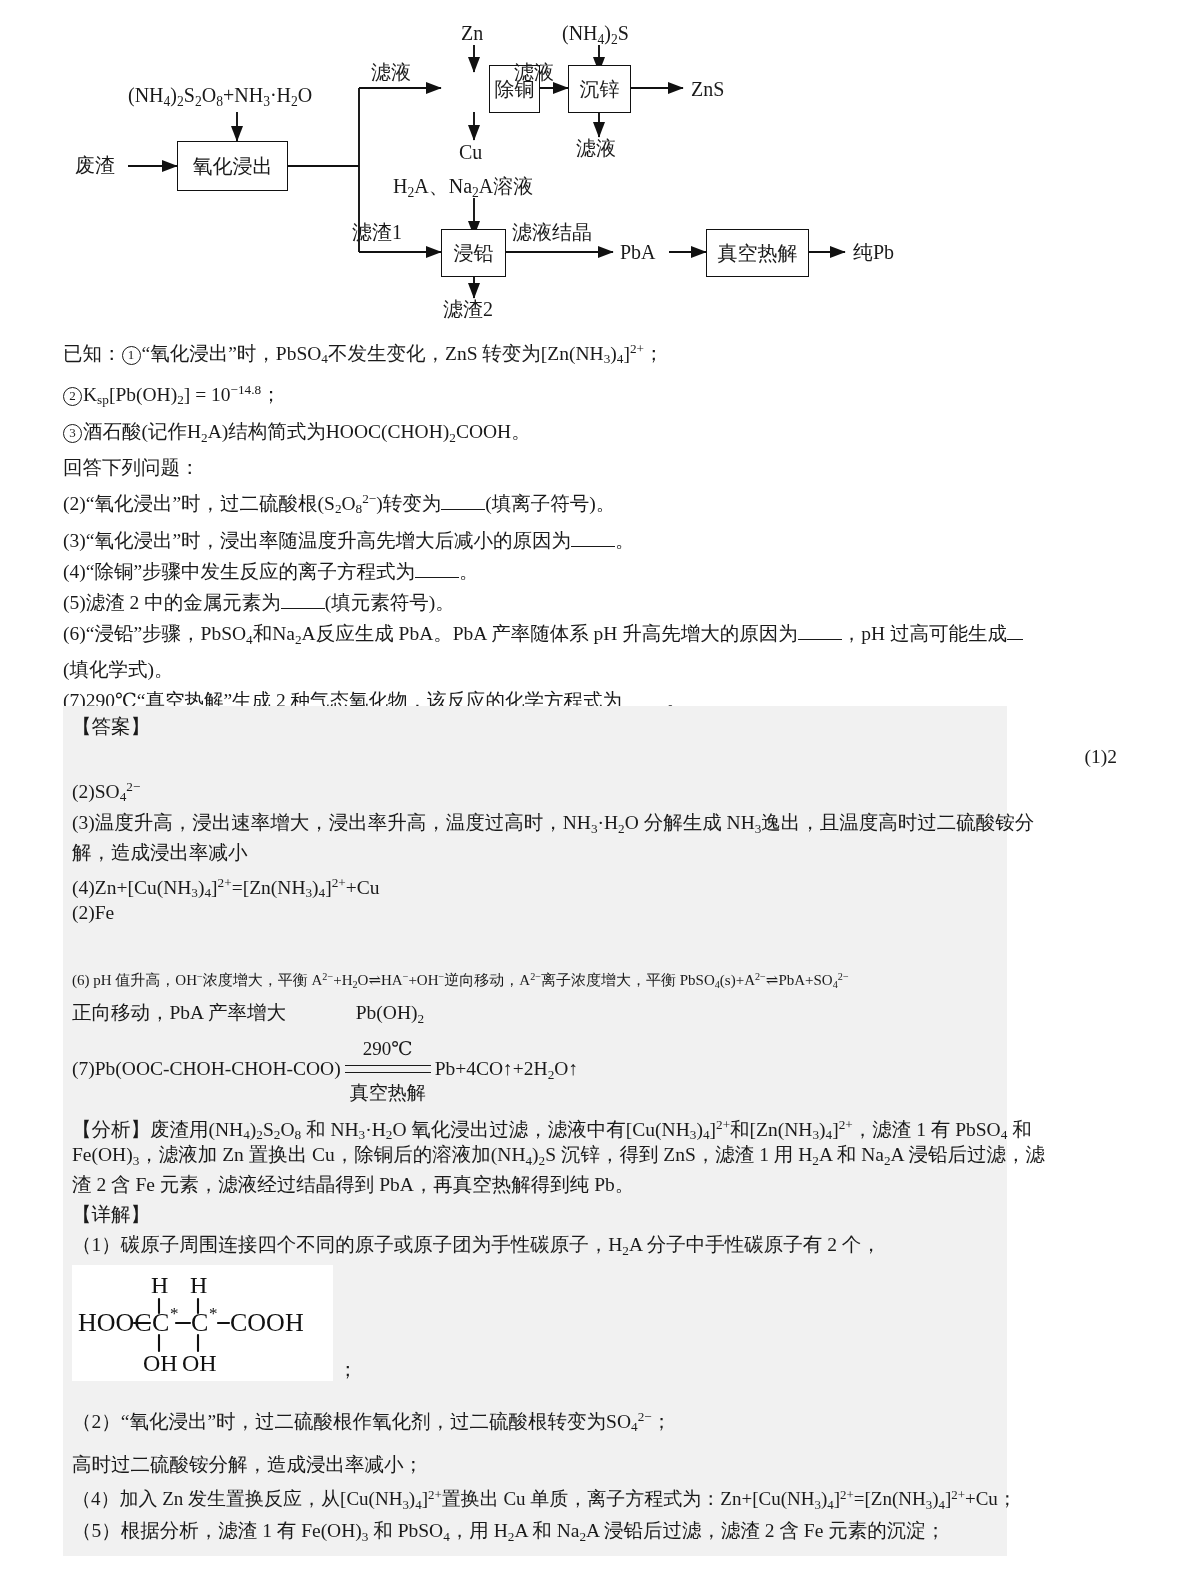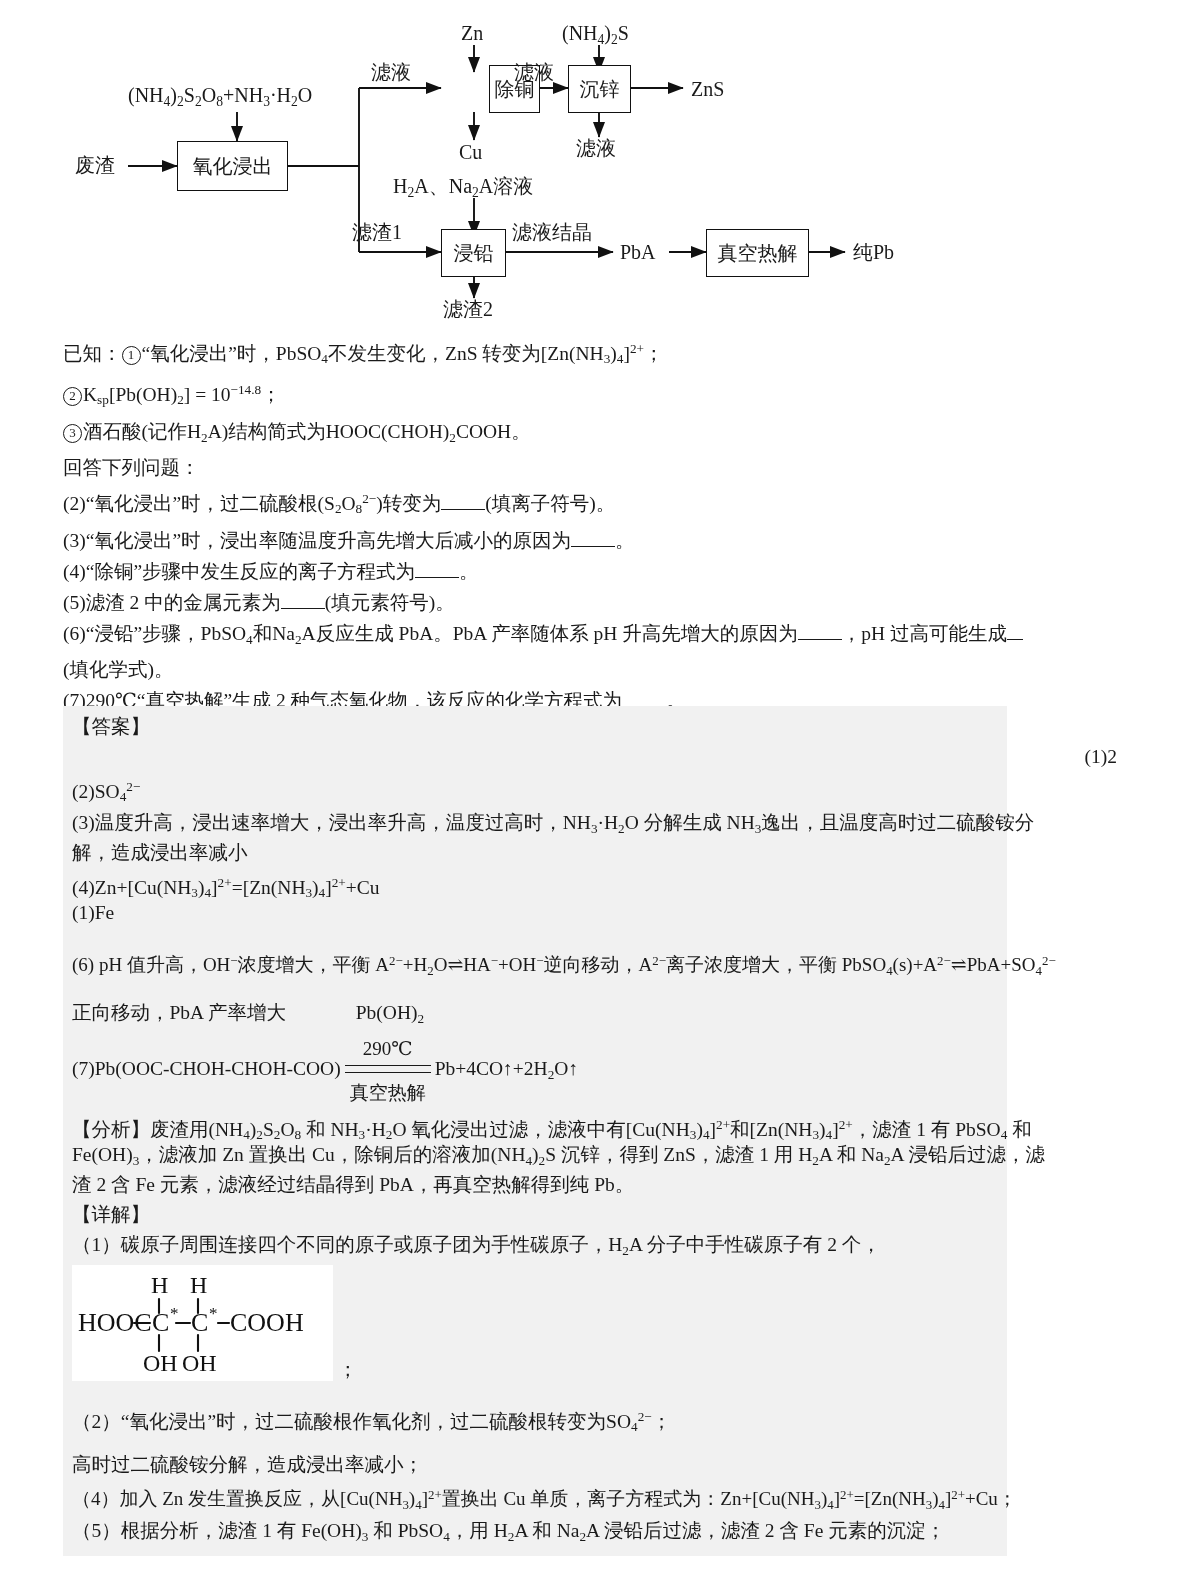--- a/index.html
+++ b/index.html
@@ -294,23 +294,23 @@
 
     <div class="ans" style="top:102px;">
       (3)温度升高，浸出速率增大，浸出率升高，温度过高时，NH<sub>3</sub>·H<sub>2</sub>O 分解生成 NH<sub>3</sub>逸出，且温度高时过二硫酸铵分
     </div>
     <div class="ans" style="top:132px;">解，造成浸出率减小</div>
 
     <div class="ans" style="top:162px;">
       (4)Zn+[Cu(NH<sub>3</sub>)<sub>4</sub>]<sup>2+</sup>=[Zn(NH<sub>3</sub>)<sub>4</sub>]<sup>2+</sup>+Cu
     </div>
 
-    <div class="ans" style="top:192px;">(1)Fe</div>
-
-    <div class="ans" style="top:240px; font-size:19px;">
+    <div class="ans" style="top:192px;">(2)Fe</div>
+
+    <div class="ans" style="top:256px; font-size:15px;">
       <span class="nw">(6) pH 值升高，OH<sup>−</sup>浓度增大，平衡 A<sup>2−</sup>+H<sub>2</sub>O⇌HA<sup>−</sup>+OH<sup>−</sup>逆向移动，A<sup>2−</sup>离子浓度增大，平衡 PbSO<sub>4</sub>(s)+A<sup>2−</sup>⇌PbA+SO<sub>4</sub><sup>2−</sup></span>
     </div>
 
     <div class="ans" style="top:292px;">
       <span>正向移动，PbA 产率增大</span>
       <span style="display:inline-block; width:60px;"></span>
       <span>Pb(OH)<sub>2</sub></span>
     </div>
 
     <div class="ans" style="top:348px;">

